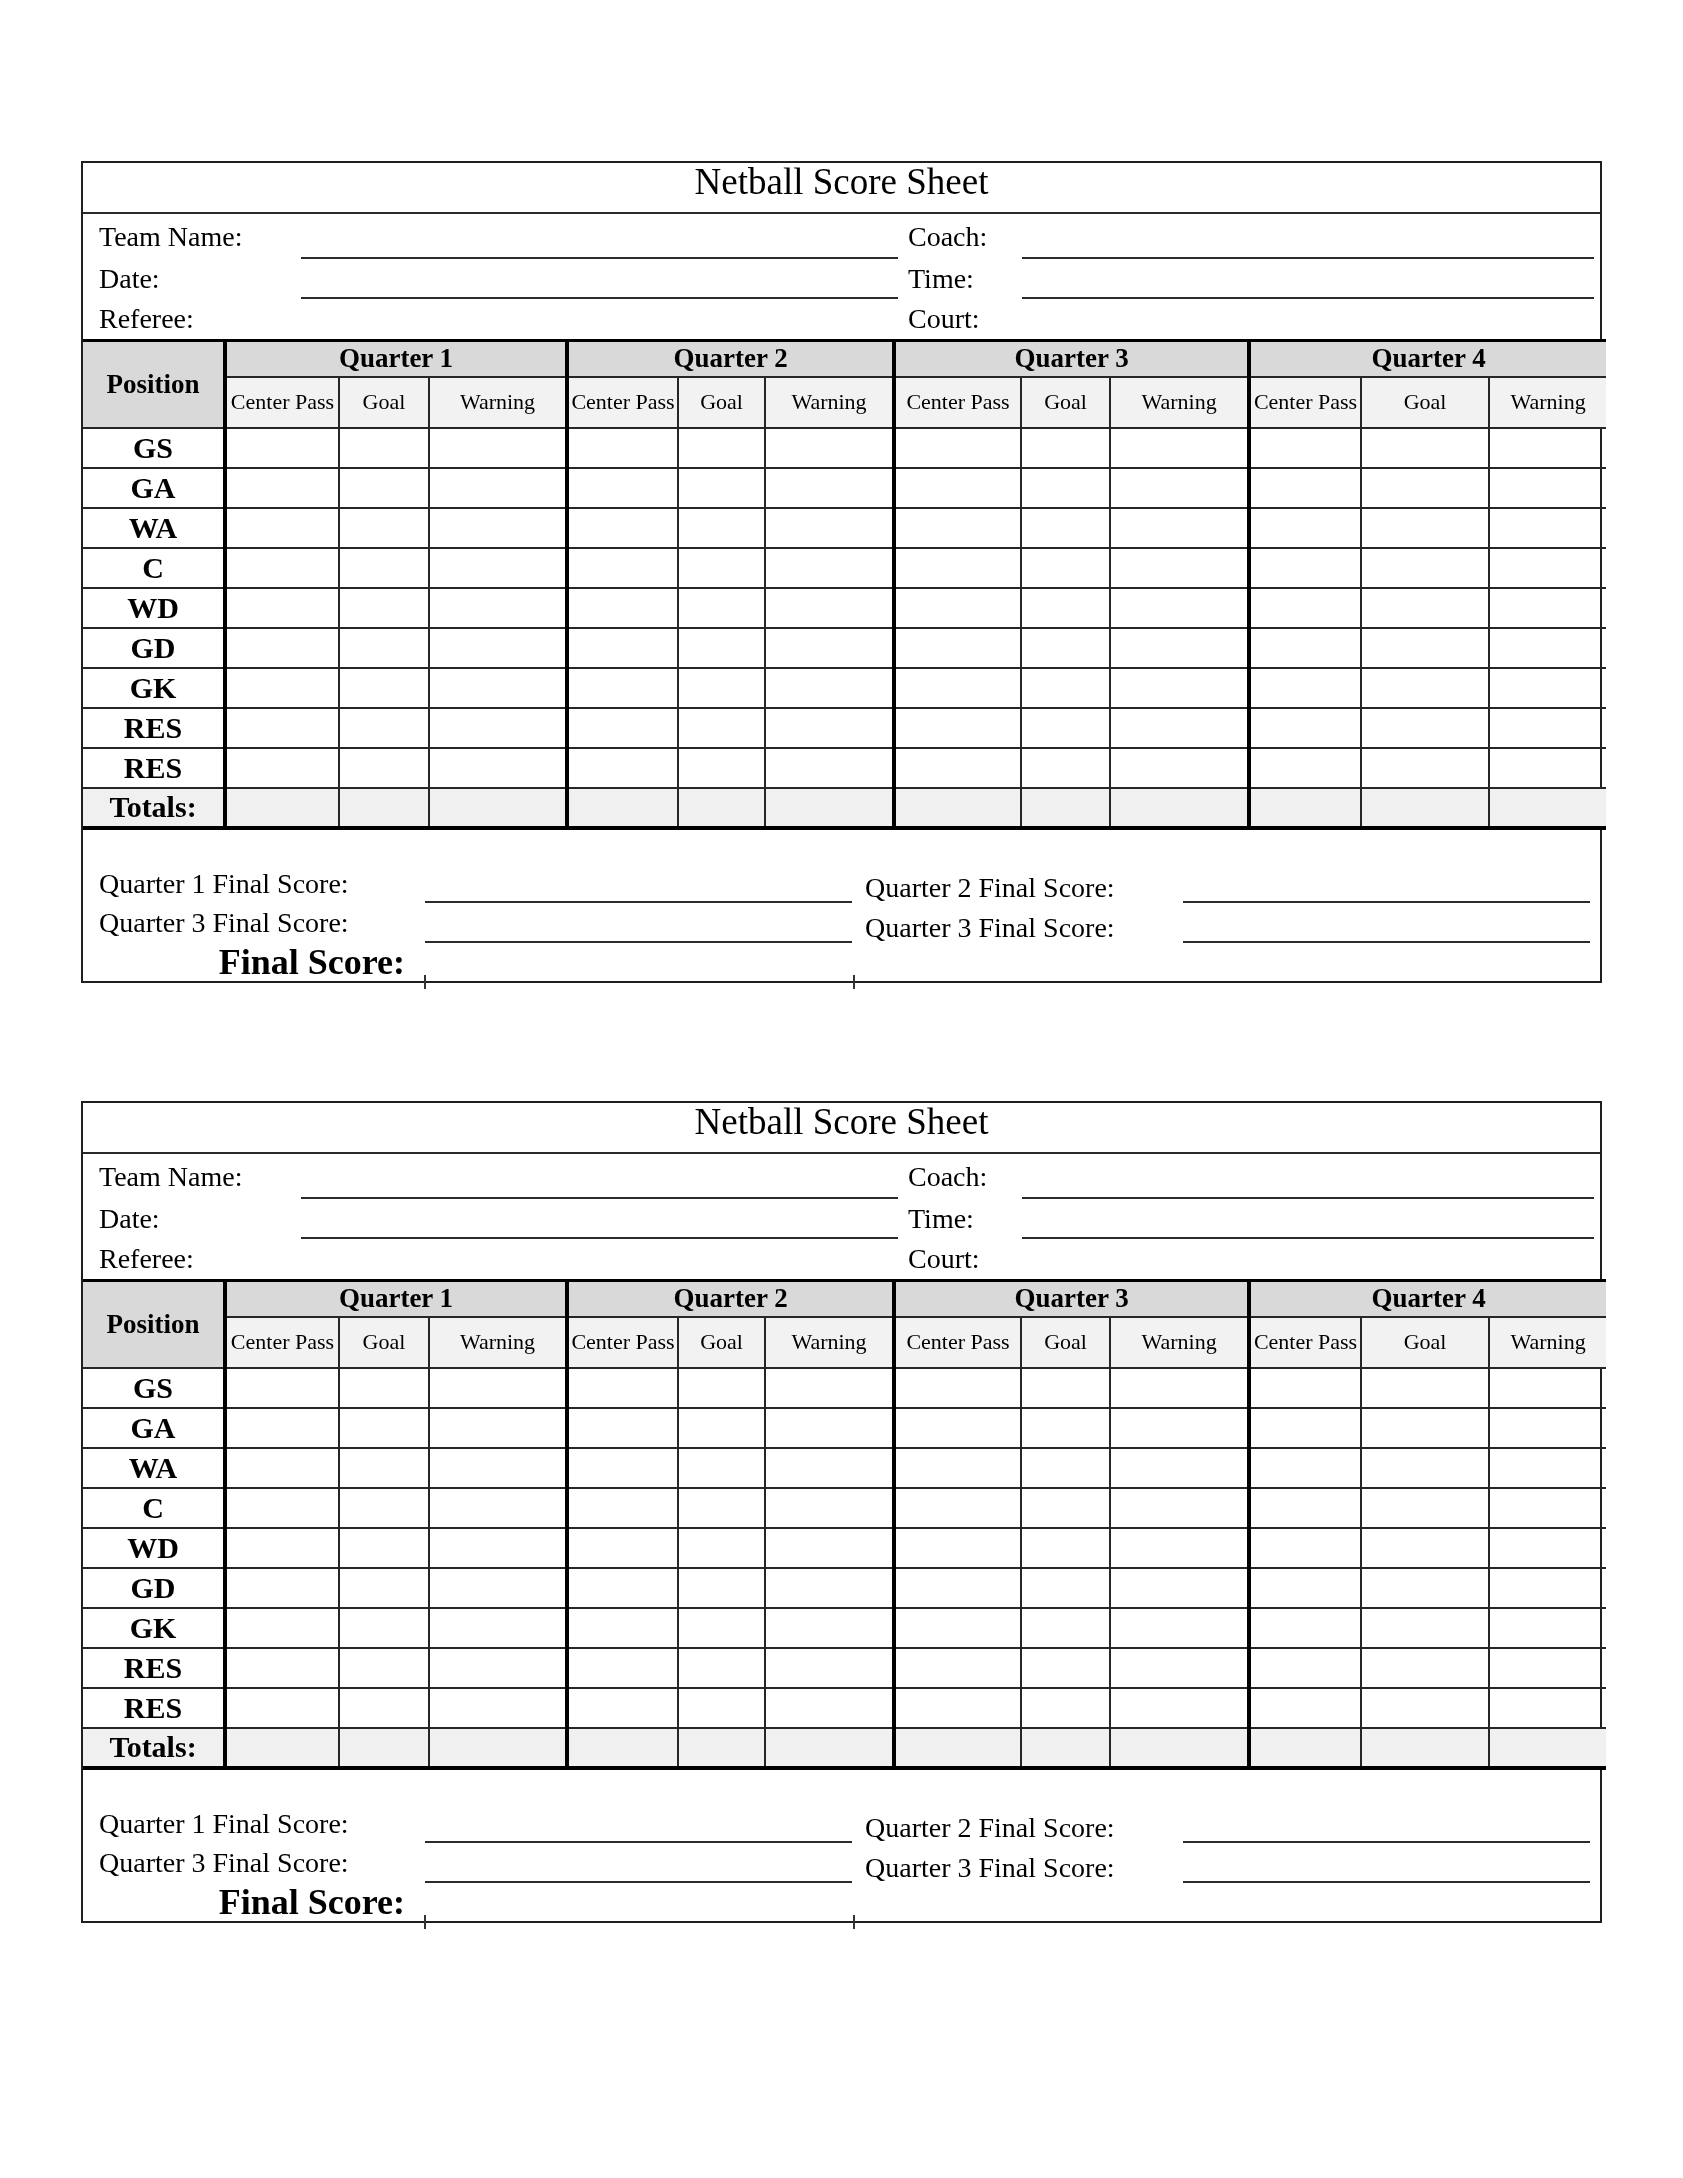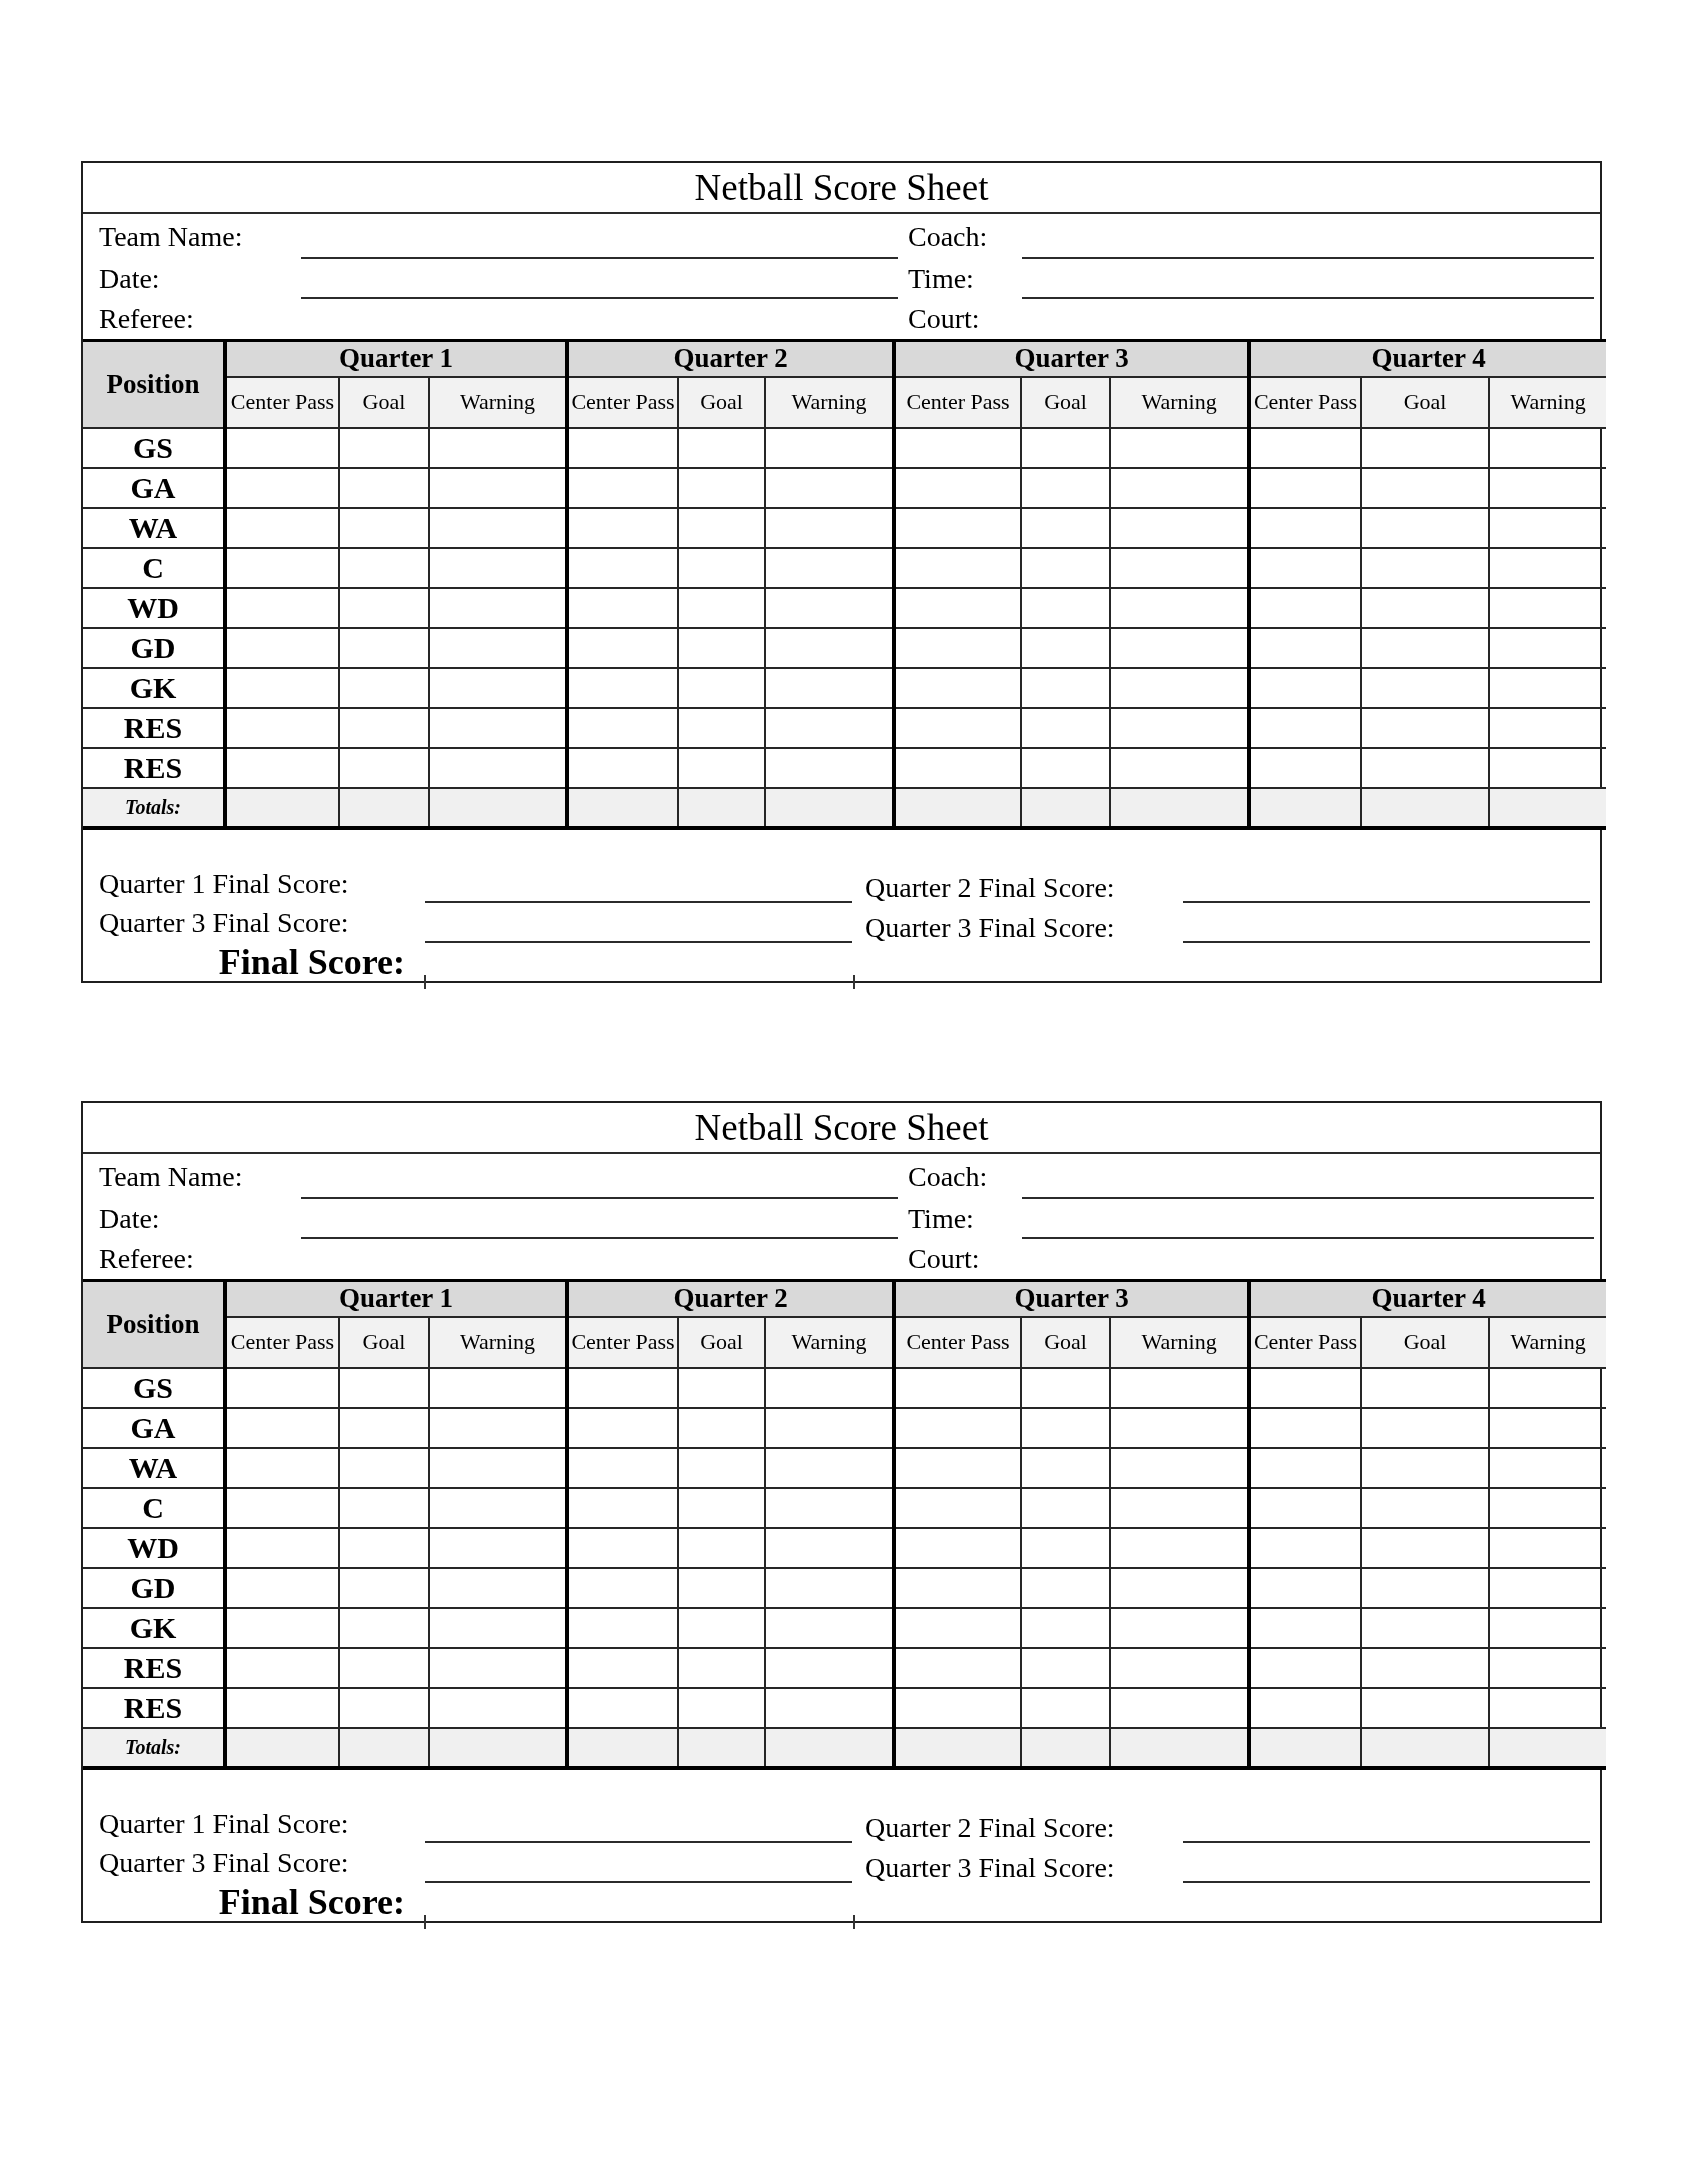--- a/index.html
+++ b/index.html
@@ -11,21 +11,21 @@
   .form {
     position:absolute; left:81px; width:1521px; height:822px;
     border:2px solid #1f1f1f; box-sizing:border-box; background:#fff;
   }
   .form-1 { top:161px; }
   .form-2 { top:1101px; }
 
   
   .title-row {
     height:49px; border-bottom:2px solid #2a2a2a;
-    display:flex; align-items:center; justify-content:center;
+    display:flex; justify-content:center;
   }
   .title-row span { font-size:37px; line-height:1; }
 
   
   .info-row { display:flex; height:40px; }
   .info-row.r1 { height:45px; }
   .ilabel { display:flex; align-items:center; box-sizing:border-box; font-size:28px; }
   .ilabel.l { width:218px; padding-left:16px; }
   .ilabel.r { width:124px; padding-left:10px;font-family:Liberation Serif, serif; }
   .iline { box-sizing:border-box; }
@@ -48,21 +48,21 @@
   .qrow th { background:#d9d9d9; font-size:27px; font-weight:bold; border-top:none; }
   th.pos-h { background:#d9d9d9; font-size:27px; font-weight:bold; }
   .srow { height:51px; }
   .srow th { background:#f2f2f2; font-weight:normal; font-size:22px; line-height:1.2; }
   tbody tr.score-row { height:40px; }
   td.pos-label { font-size:30px; background:#fff; }
   .thick-r { border-right:4px solid #000 !important;font-weight:bold; }
   .group-start { border-left:4px solid #000 !important; }
   tr.totals-row { height:40px; }
   tr.totals-row td { background:#f0f0f0; border-bottom:4px solid #000; }
-  td.totals-label { font-weight:bold; font-size:20px;font-style:italic; }
+  td.totals-label { font-weight:bold; font-size:30px; }
 
   
   .footer {
     position:absolute; left:0; right:0; bottom:0; height:150px;
     display:flex; flex-direction:column; justify-content:flex-end;
   }
   .footer-row { display:flex; height:40px; }
   .footer-row.first { height:39px; }
   .flabel { display:flex; align-items:center; box-sizing:border-box; font-size:28px; }
   .flabel.c1 { width:342px; padding-left:16px; }

